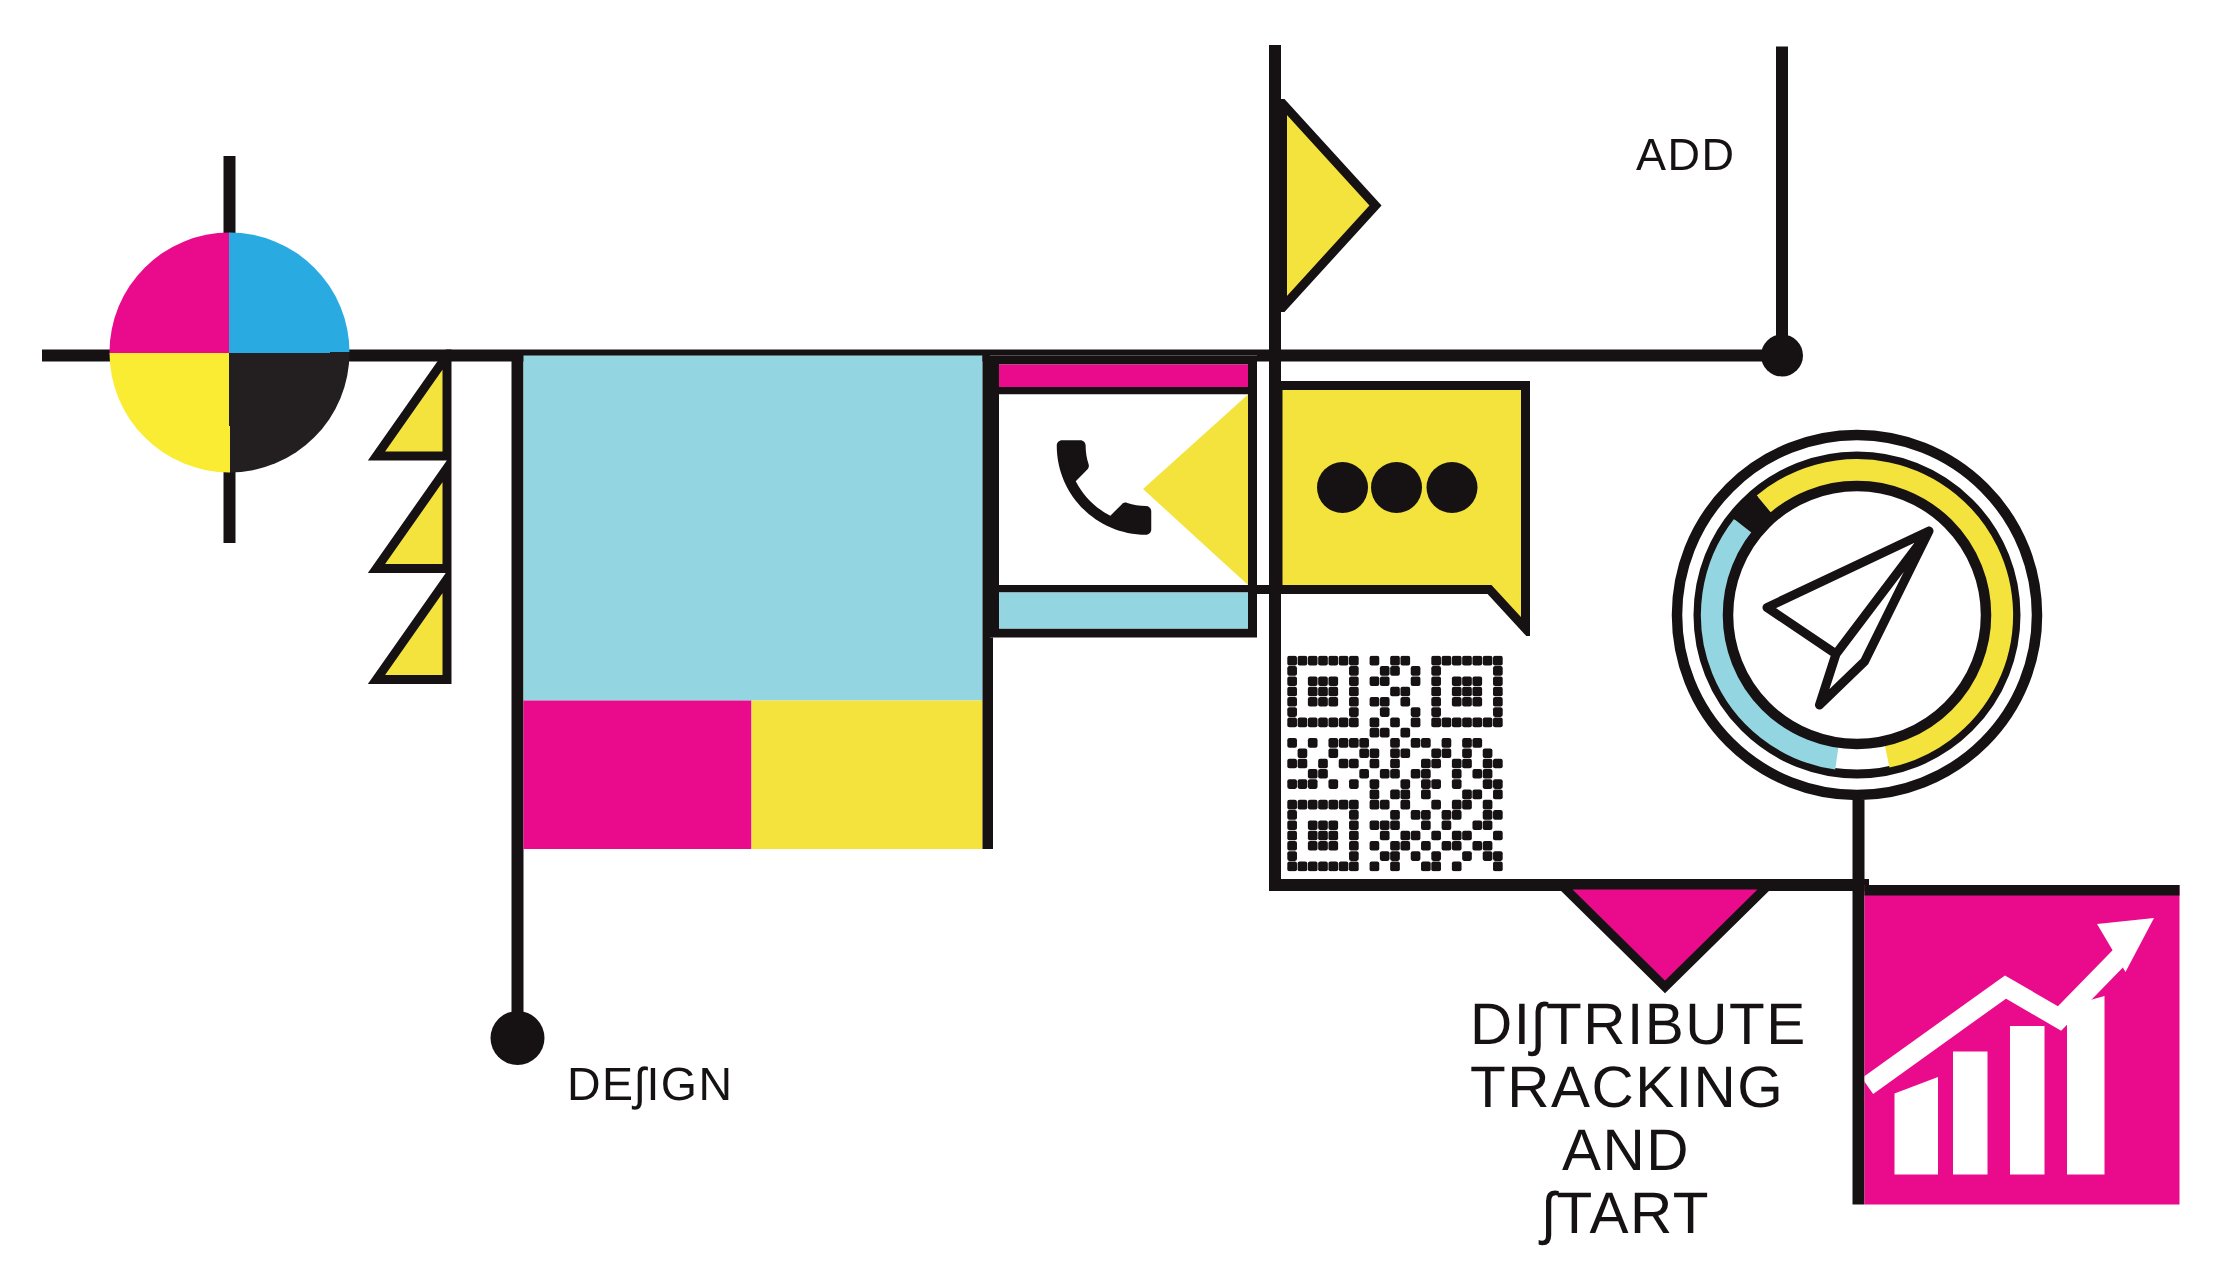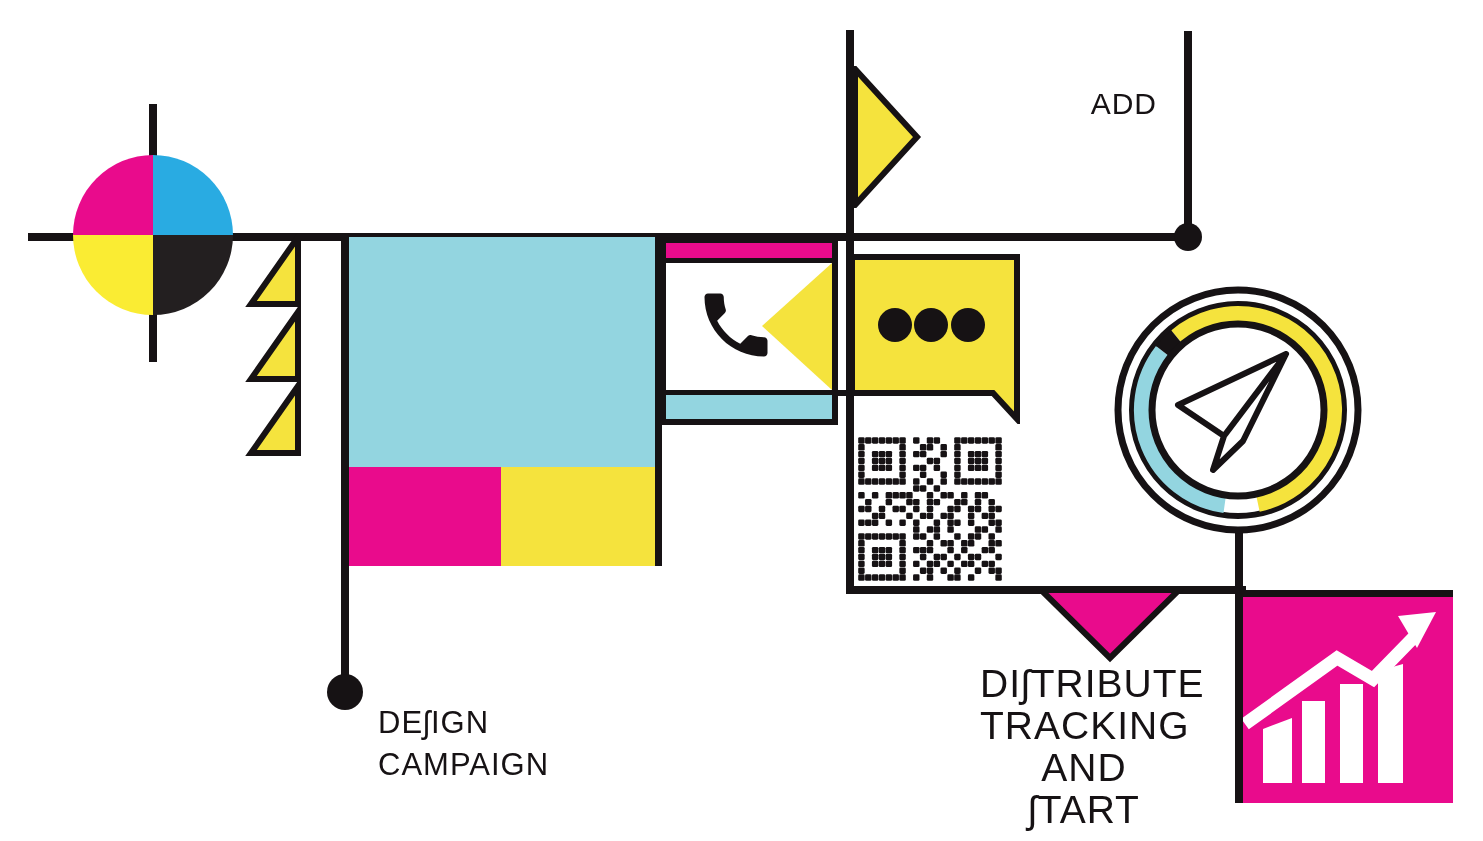--- a/index.html
+++ b/index.html
@@ -347,21 +347,20 @@
       <polygon points="193,15 155,19 174,51" fill="#ffffff"></polygon>
     </svg>
   </div>
 
   <div class="label lbl-add">
     <div>ADD</div>
   </div>
 
   <div class="label lbl-design">
     <div>DEʃIGN</div>
-    <div>CAMPAIGN</div>
   </div>
 
   <div class="label lbl-distribute">
     <div>DIʃTRIBUTE</div>
     <div>TRACKING</div>
     <div>AND ʃTART</div>
   </div>
 
 </div>
 

